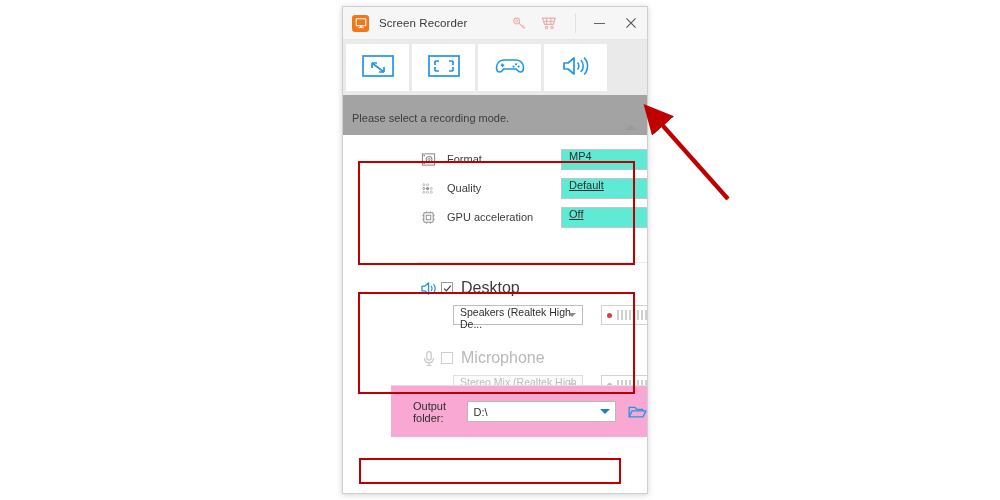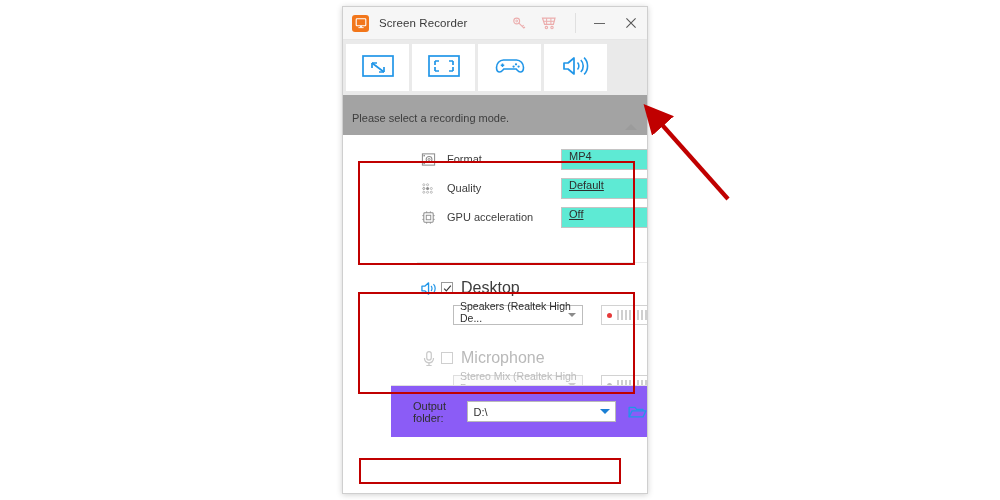--- a/index.html
+++ b/index.html
@@ -109,21 +109,21 @@
     width: 12px; height: 12px; border: 1px solid #9a9a9a; background: #fff;
     display: flex; align-items: center; justify-content: center; margin-right: 8px;
   }
   .chk.off { border-color: #cfcfcf; }
   .chk .tick { display: block; }
   .alabel { font-size: 16px; color: #3d3d3d; }
   .alabel.dim { color: #b9b9b9; }
   .arow2 { display: flex; align-items: center; margin: 6px 0 0 36px; }
   .dev-combo {
     width: 130px; height: 20px; border: 1px solid #bdbdbd; background: #fff;
-    font-size: 10.5px; color: #2e2e2e; display: flex; align-items: flex-end;
+    font-size: 10.5px; color: #2e2e2e; display: flex; align-items: flex-start;
     padding-left: 6px; position: relative;
   }
   .dev-combo.disabled { color: #bcbcbc; border-color: #dedede; background: #fbfbfb; }
   .dev-combo .caret2 {
     position: absolute; right: 6px; top: 50%; margin-top: -2px;
     width: 0; height: 0;
     border-left: 4px solid transparent; border-right: 4px solid transparent;
     border-top: 4px solid #8b8b8b;
   }
   .dev-combo.disabled .caret2 { border-top-color: #cccccc; }
@@ -142,21 +142,21 @@
   }
   .shortcut-row .lbl2 { margin-left: 48px; }
   .key-badge {
     margin-left: 10px; background: #ffff00; color: #1a1a1a;
     font-size: 10.5px; padding: 1px 3px; font-weight: bold;
   }
 
   
   .bottombar {
     position: absolute; left: 0; bottom: 0; width: 100%; height: 52px;
-    background: #8b5cf6; border-top: 1px solid #e0e0e0;
+    background: #f9a8d4; border-top: 1px solid #e0e0e0;
     display: flex; align-items: center; padding-left: 22px;
   }
   .of-label { font-size: 11px; color: #2e2e2e; margin-right: 6px; }
   .of-combo {
     width: 206px; height: 21px; border: 1px solid #b9b9b9; background: #fff;
     position: relative; display: flex; align-items: center;
     font-size: 11px; color: #2e2e2e; padding-left: 6px;
   }
   .of-caret {
     position: absolute; right: 0; top: 0; width: 20px; height: 19px;

